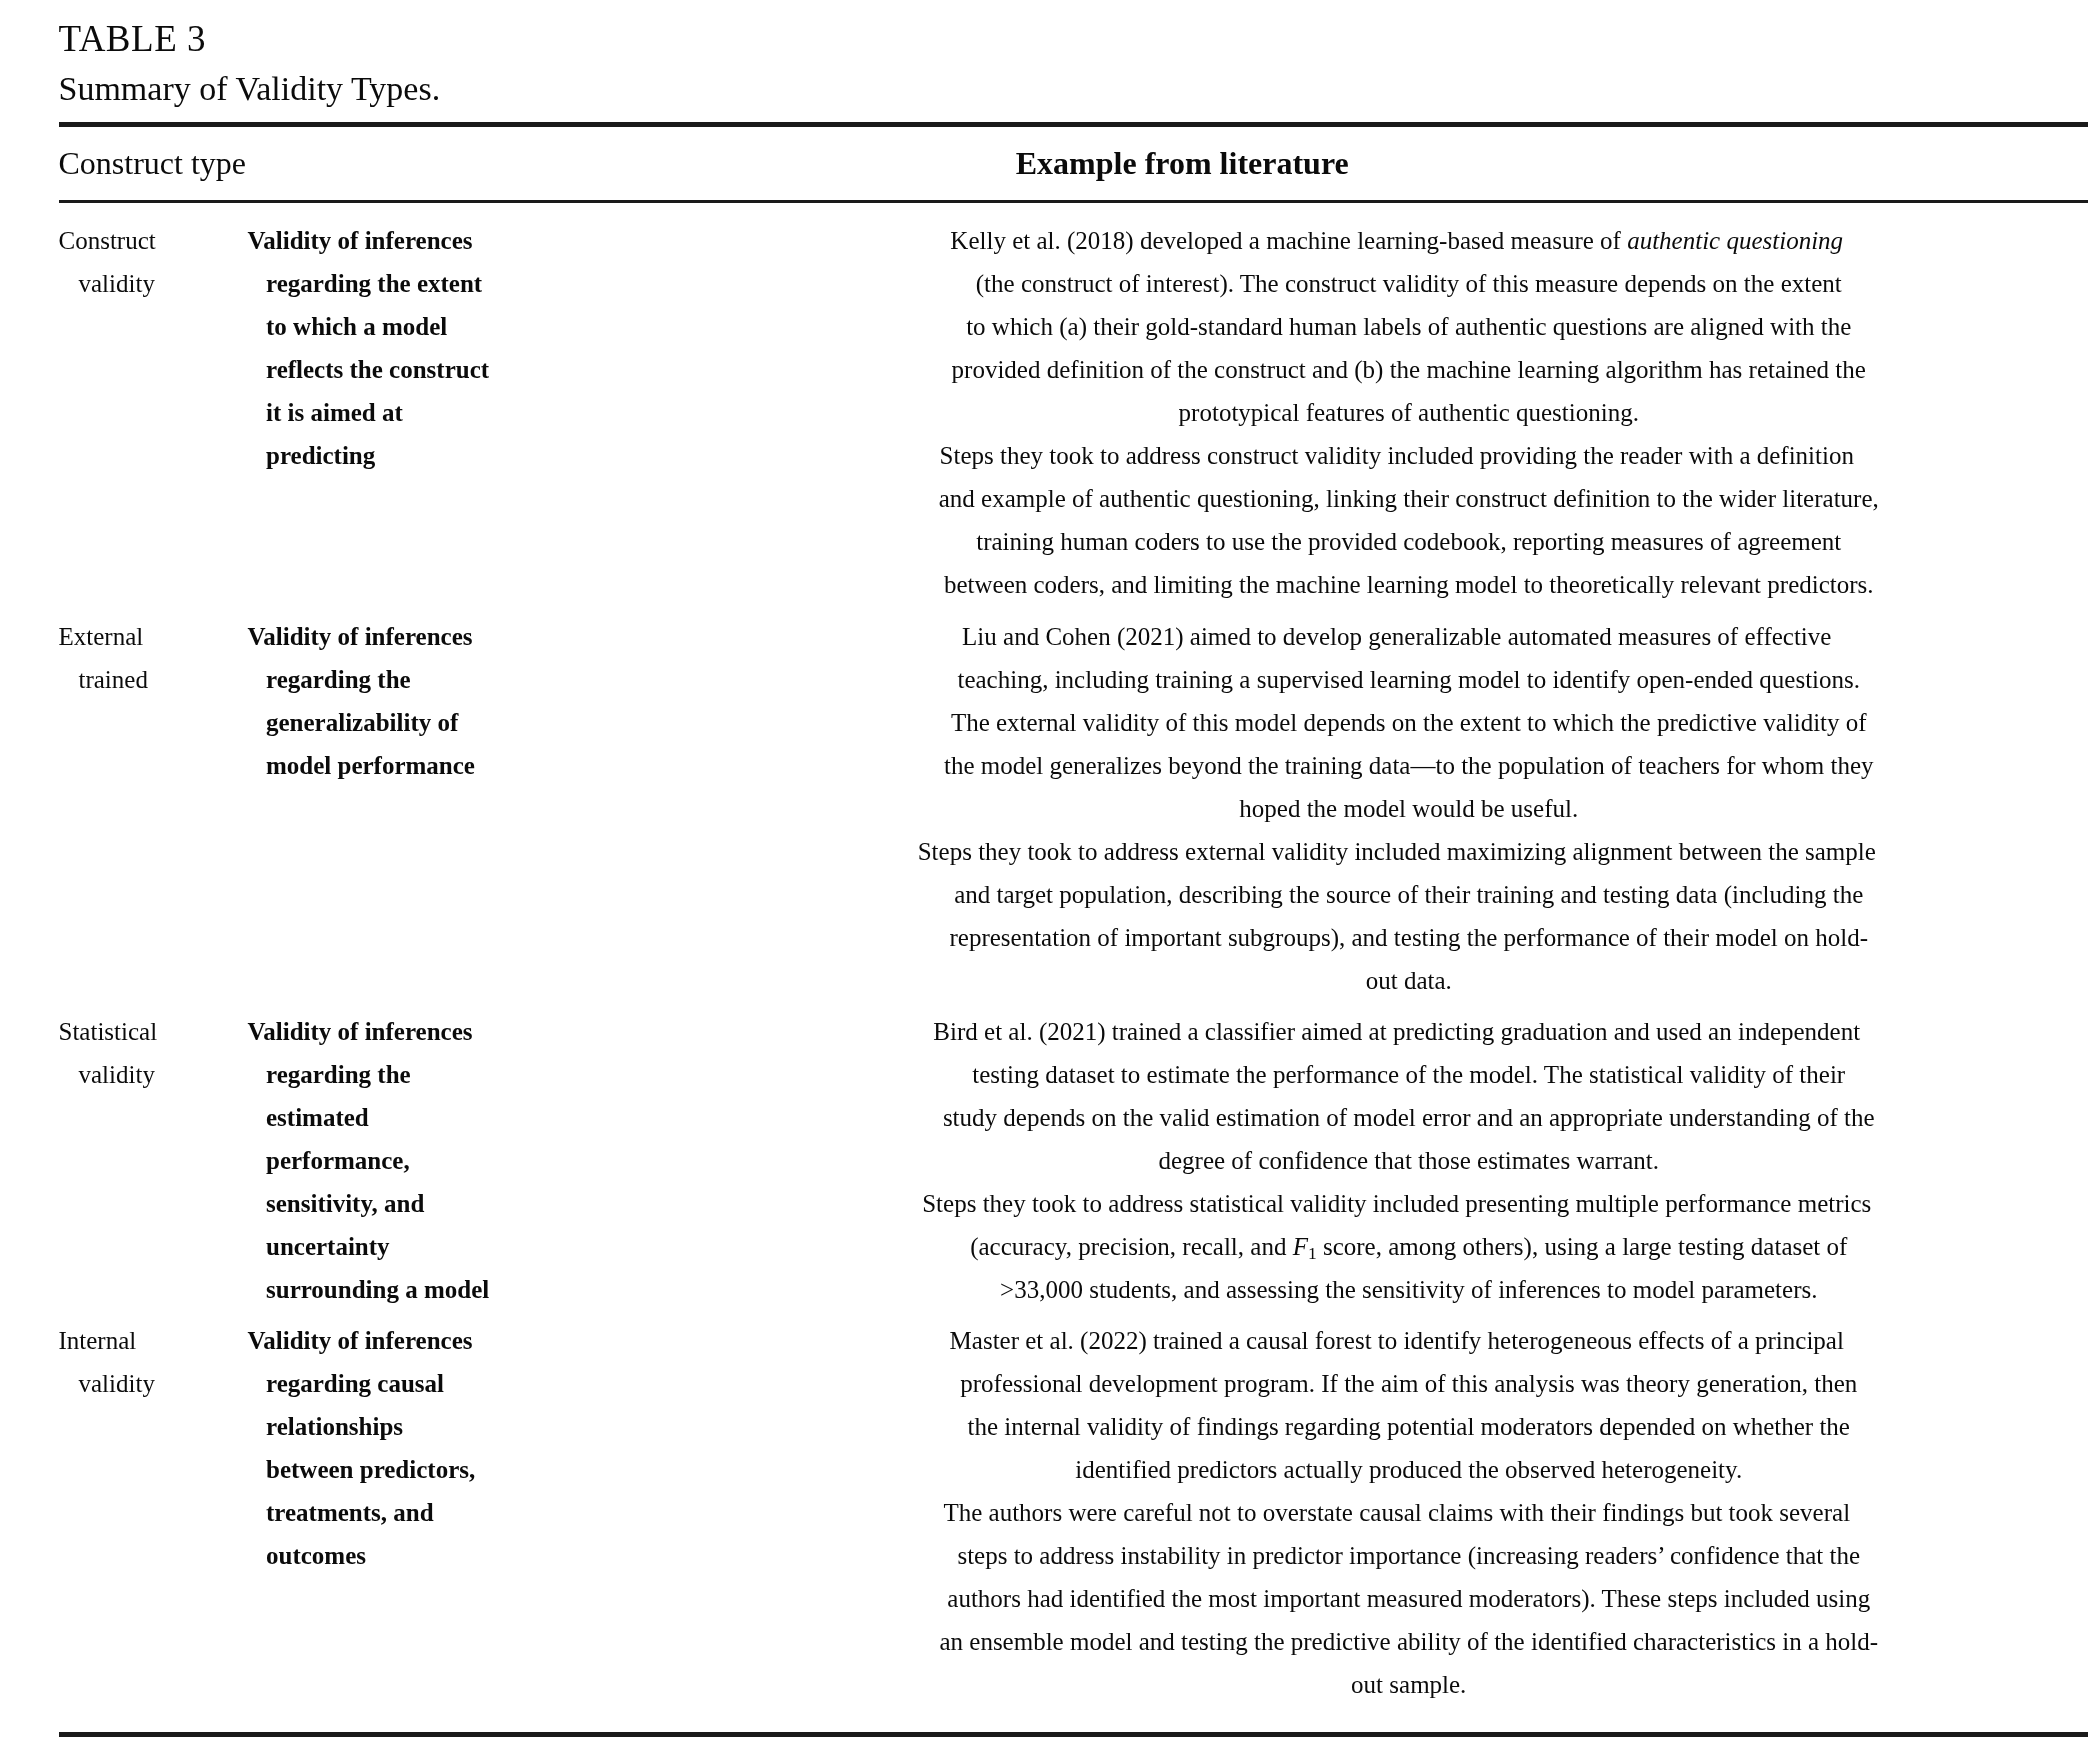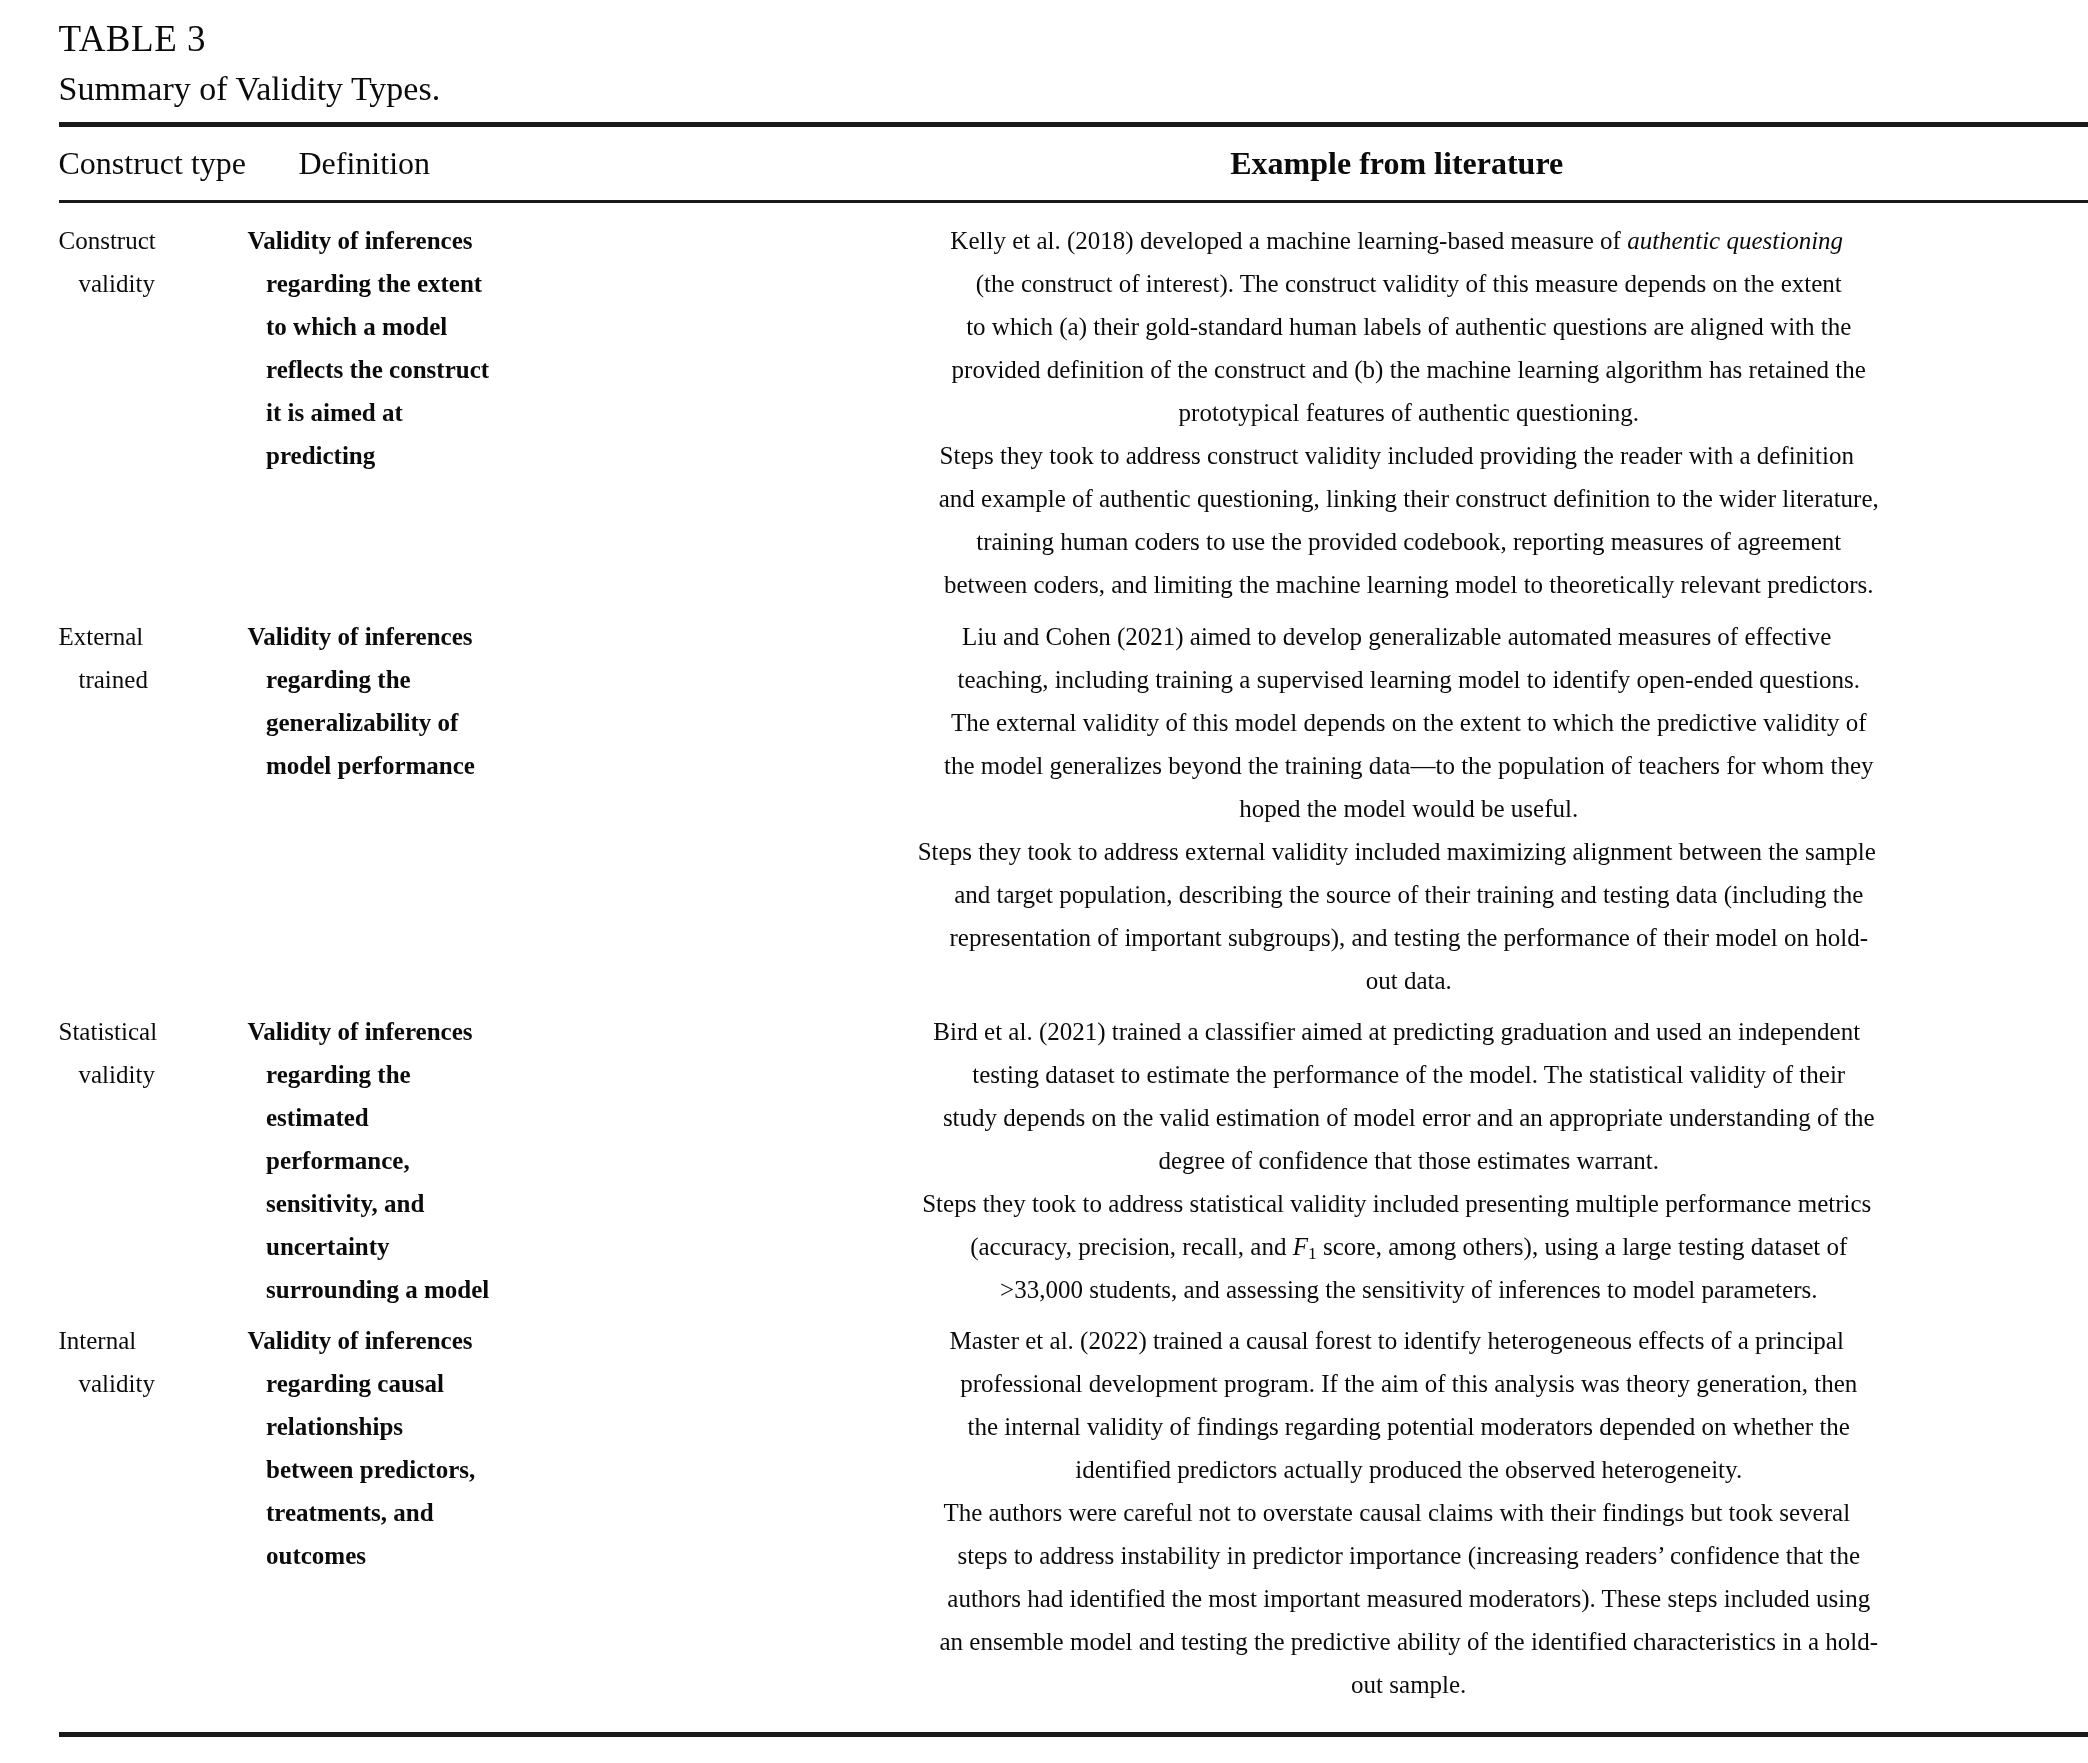--- a/index.html
+++ b/index.html
@@ -85,21 +85,20 @@
 
 <div class="page">
 
   <div class="t-label">TABLE 3</div>
   <div class="t-caption">Summary of Validity Types.</div>
 
   <div class="rule rule-top"></div>
 
   <div class="hrow">
     <div class="c1">Construct type</div>
-    <div class="c2">Definition</div>
     <div class="c3">Example from literature</div>
   </div>
 
   <div class="rule rule-mid"></div>
 
   <div class="rows-wrap">
 
     <div class="trow">
       <div class="c1">
         <p>Construct

